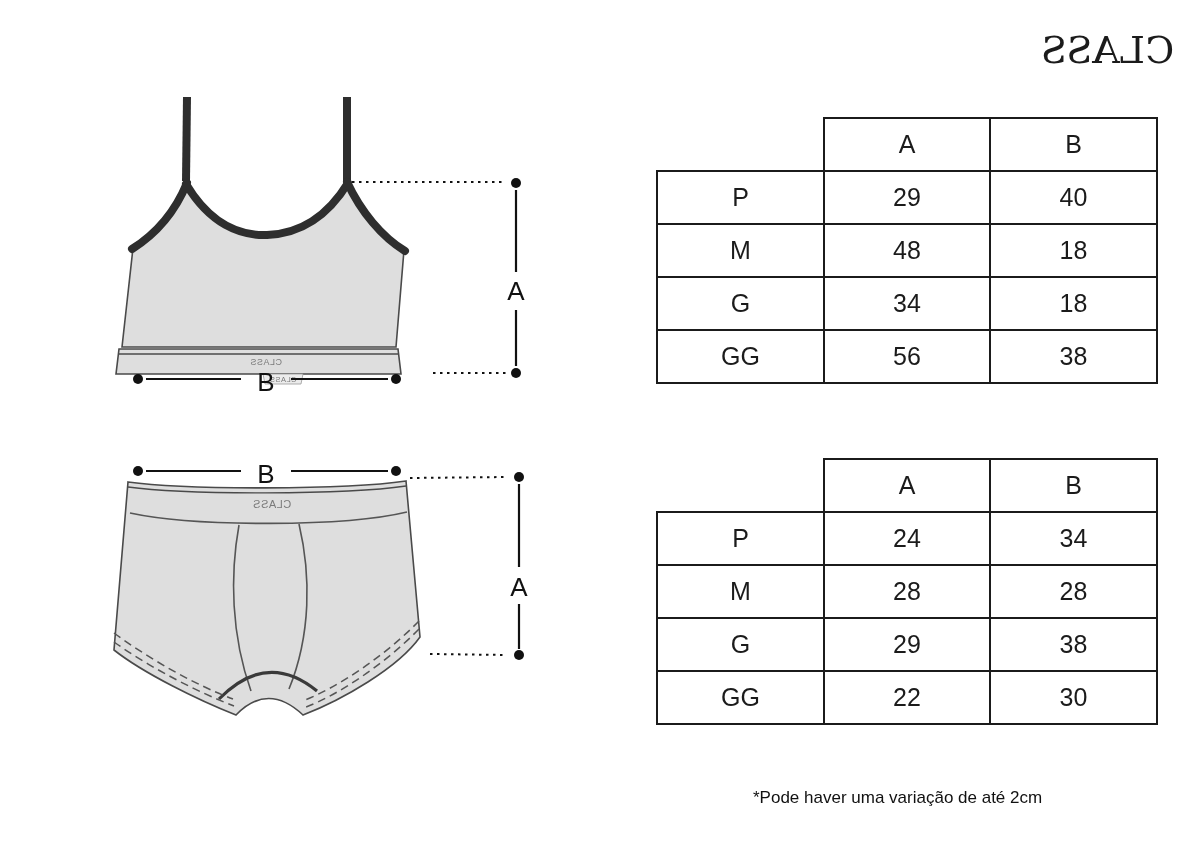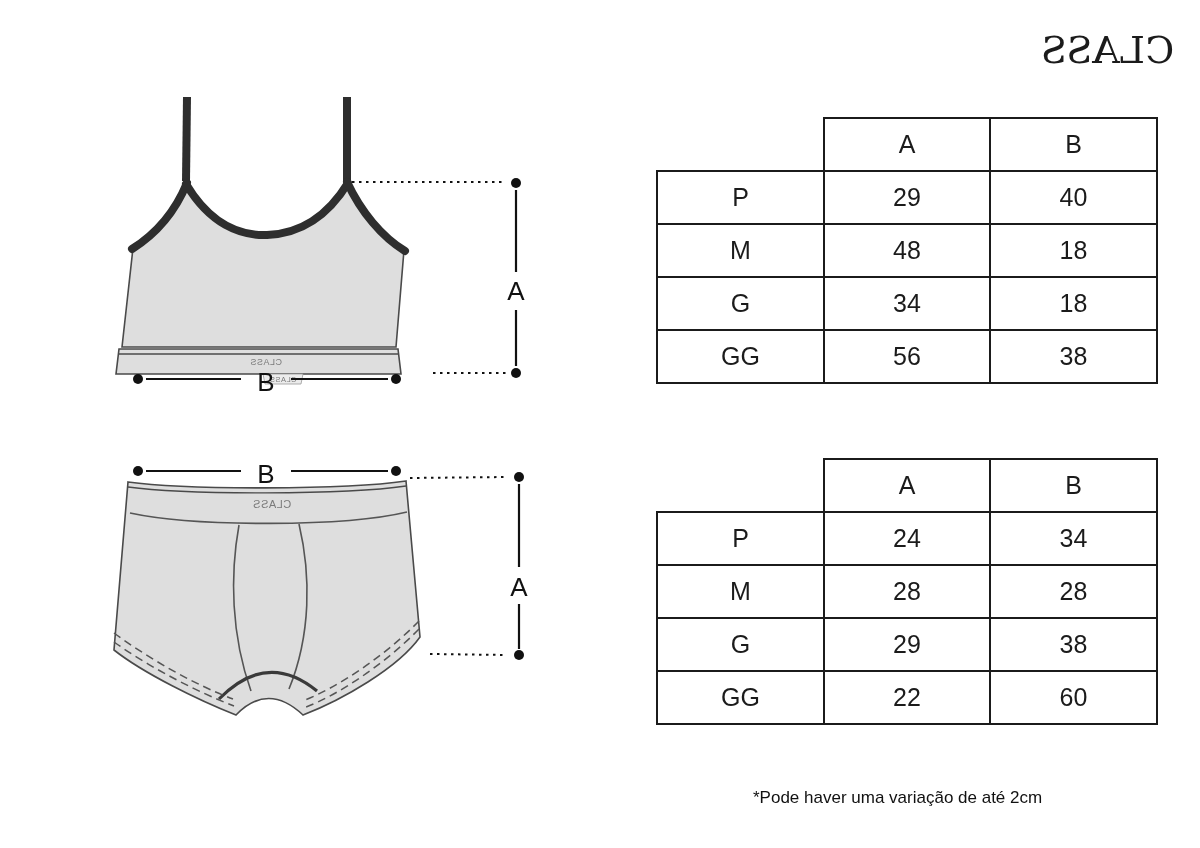--- a/index.html
+++ b/index.html
@@ -177,20 +177,20 @@
       <td>28</td>
     </tr>
     <tr>
       <td>G</td>
       <td>29</td>
       <td>38</td>
     </tr>
     <tr>
       <td>GG</td>
       <td>22</td>
-      <td>60</td>
+      <td>30</td>
     </tr>
   </tbody>
     </table>
 
   <div class="footnote">*Pode haver uma variação de até 2cm</div>
 
 </div>
 
 </body></html>

